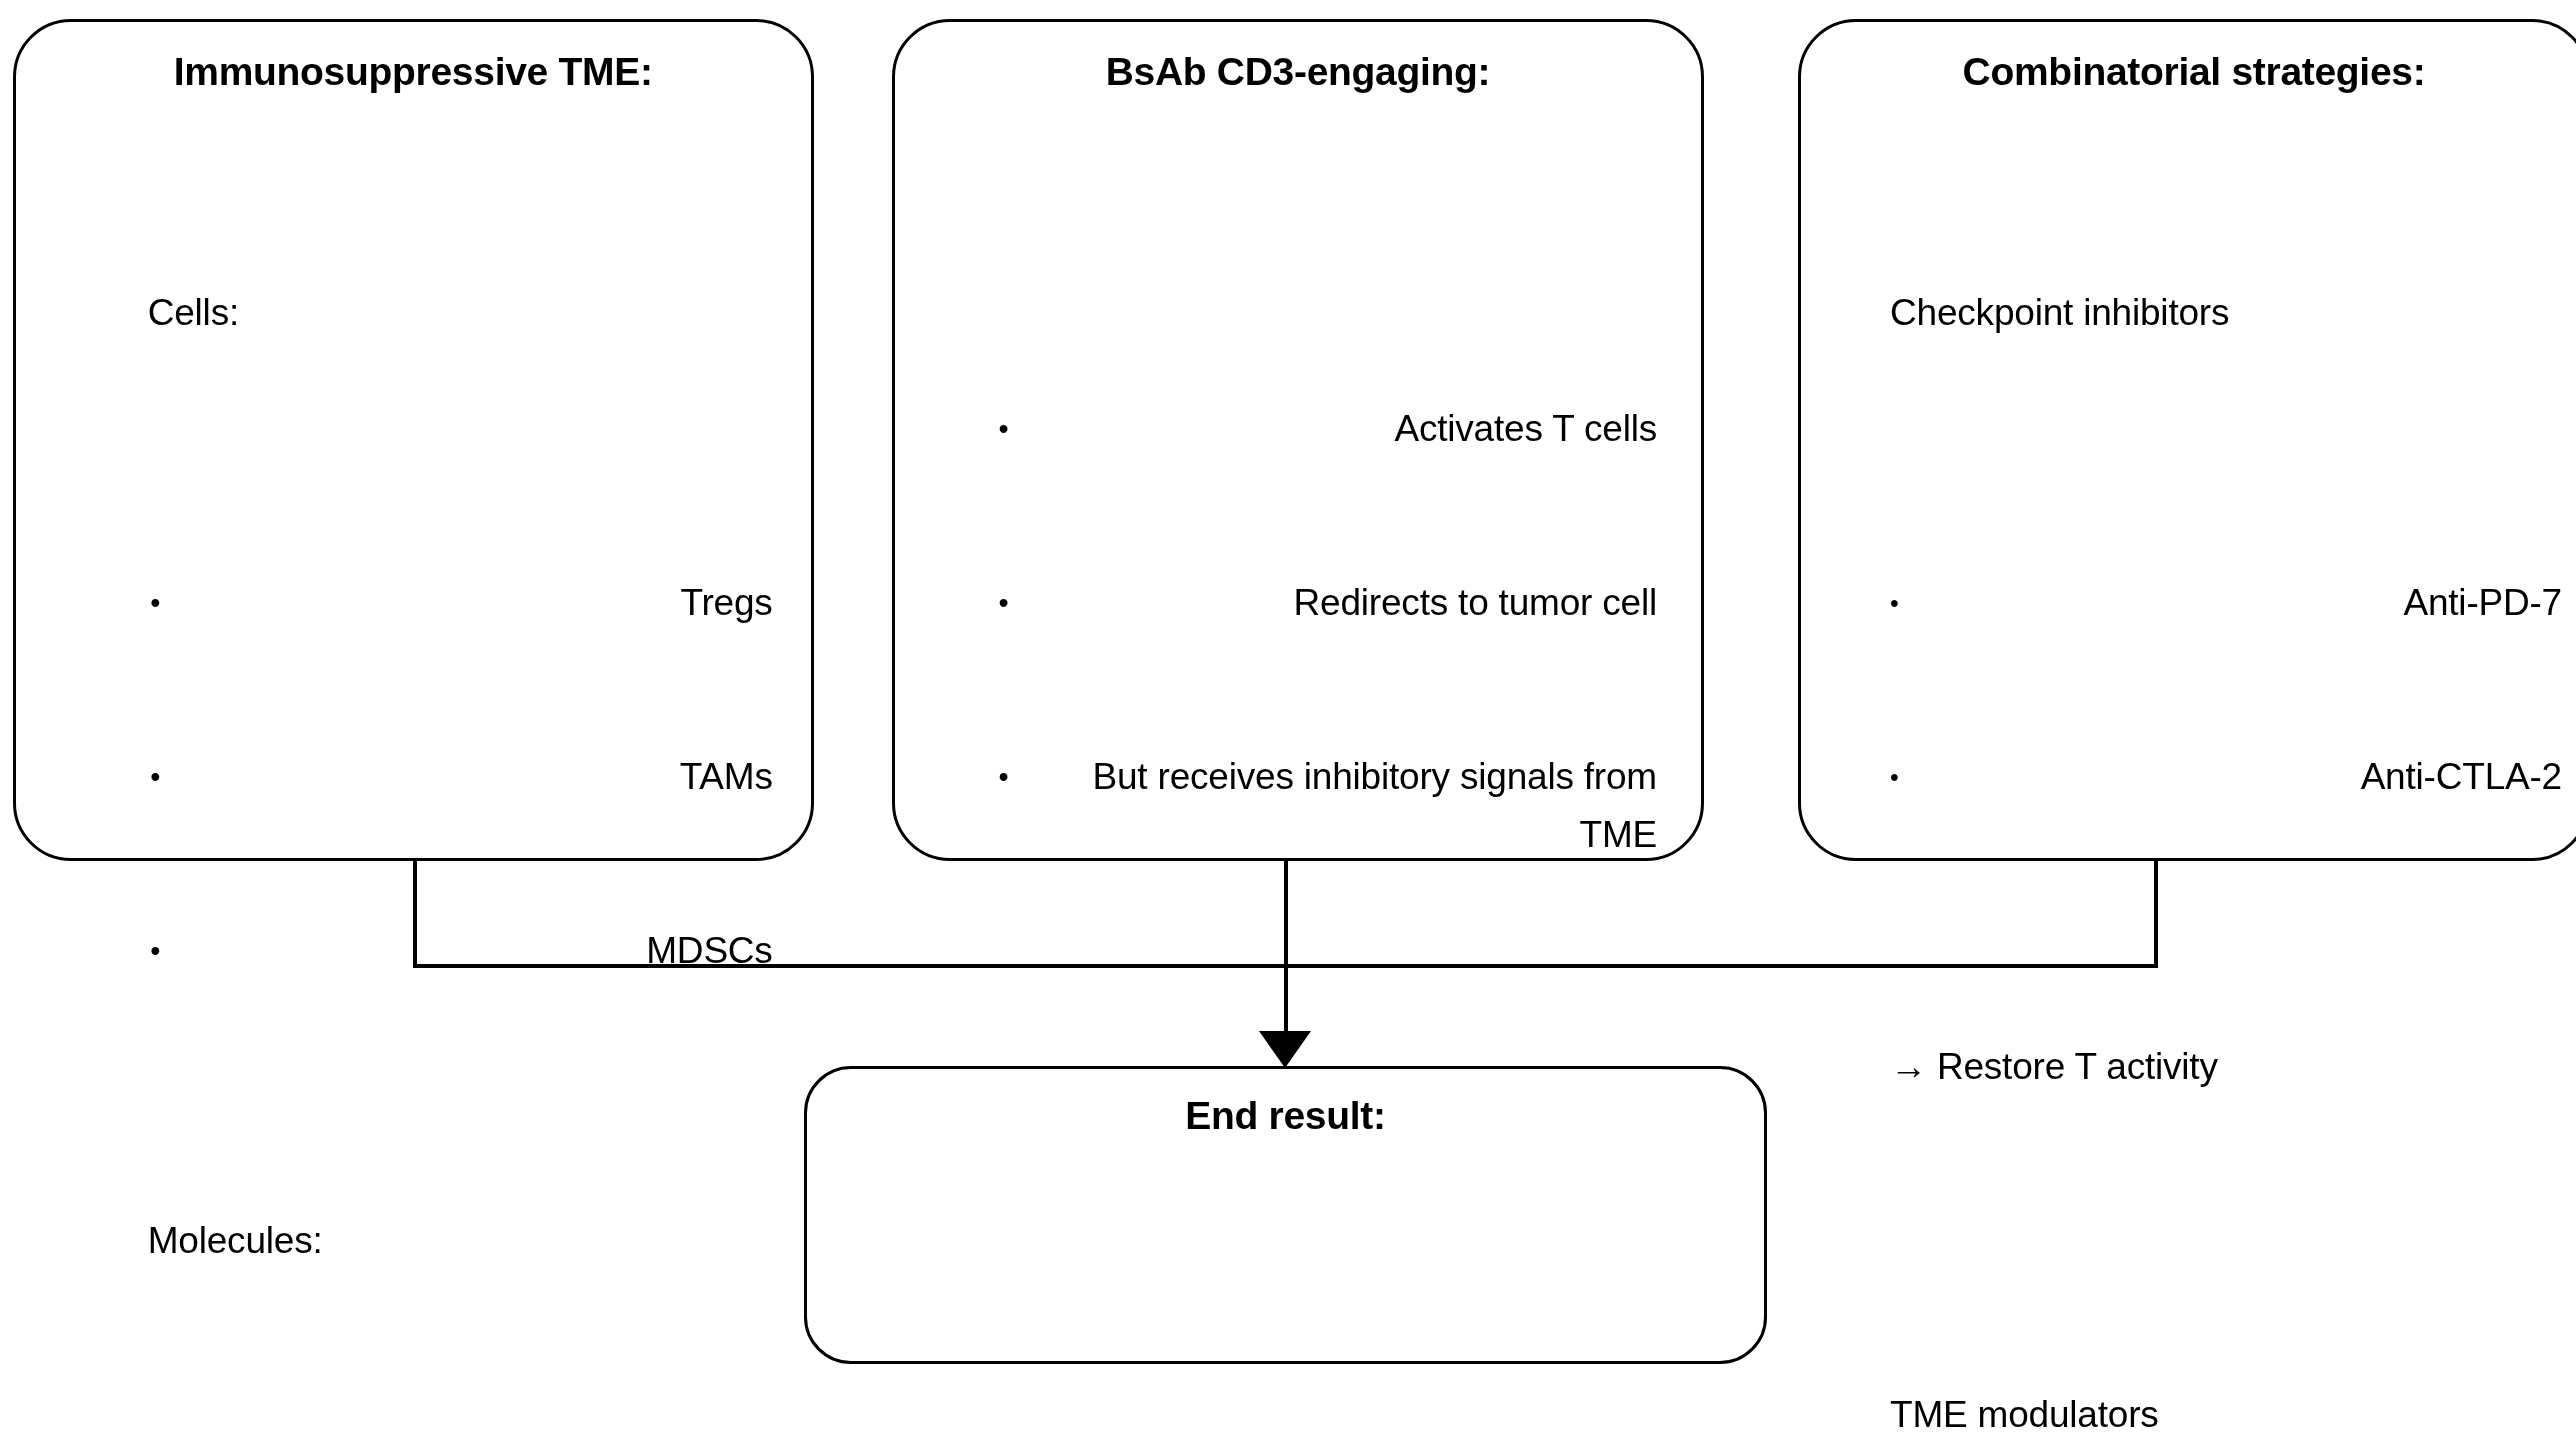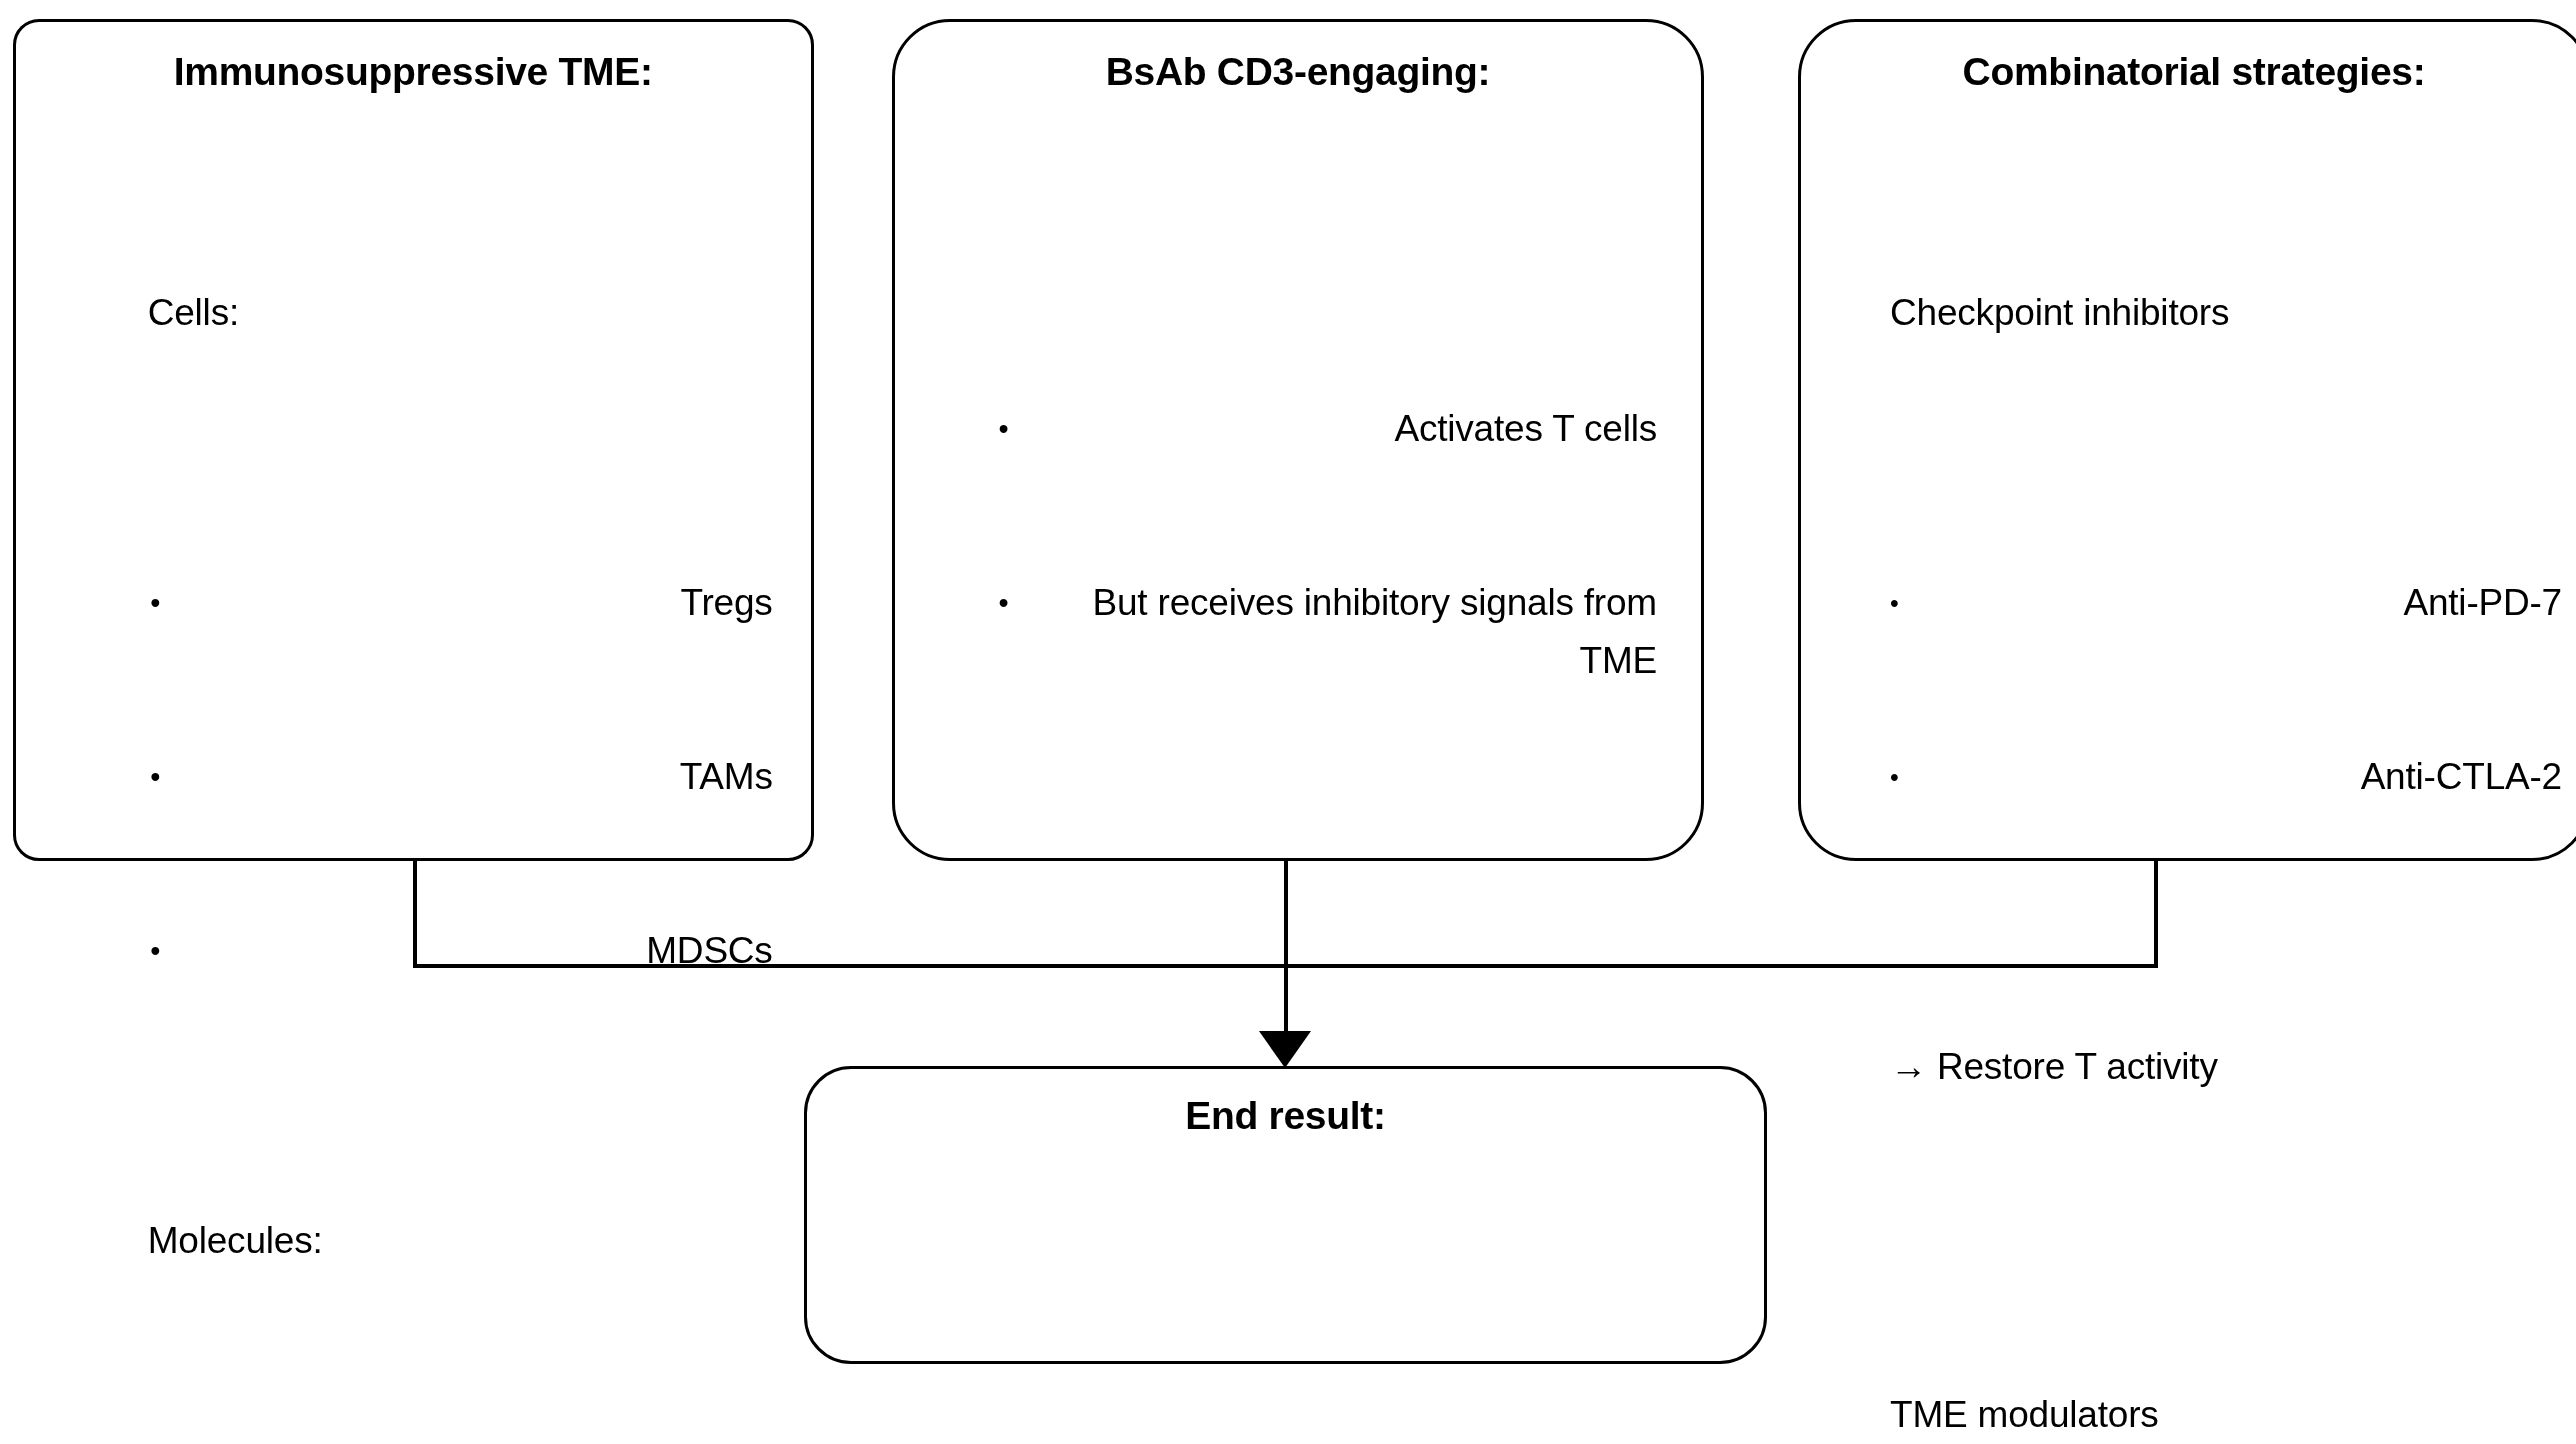--- a/index.html
+++ b/index.html
@@ -14,21 +14,21 @@
     background:#ffffff;
     overflow:hidden;
   }
   .node{
     position:absolute;
     box-sizing:border-box;
     border:3.2px solid #000000;
     border-radius:58px;
     background:#ffffff;
   }
-  #box-tme   { left:12.7px;   top:19px;   width:801px; height:842px;border-radius:26px; }
+  #box-tme   { left:12.7px;   top:19px;   width:801px; height:842px; }
   #box-bsab  { left:892px; top:19px;   width:812px; height:842px; }
   #box-combo { left:1798px; top:19px;   width:792px; height:842px; }
   #box-end   { left:804px; top:1066px; width:963px; height:298px; border-radius:47px;padding-left:44px; }
 
   .node-title{
     position:absolute;
     left:0; right:0;
     text-align:center;
     font-weight:bold;
     font-size:39px;
@@ -118,20 +118,21 @@
         
       </ul>
     </div>
   </div>
 
   <div class="node" id="box-bsab">
     <div class="node-title">BsAb CD3-engaging:</div>
     <div class="body-block">
       <ul class="bullets">
         <li>Activates T cells</li>
+        <li>Redirects to tumor cell</li>
         <li>But receives inhibitory signals from TME</li>
       </ul>
     </div>
   </div>
 
   <div class="node" id="box-combo">
     <div class="node-title">Combinatorial strategies:</div>
     <div class="body-block">
       <p class="plain-line">Checkpoint inhibitors</p>
       <ul class="bullets tight">

